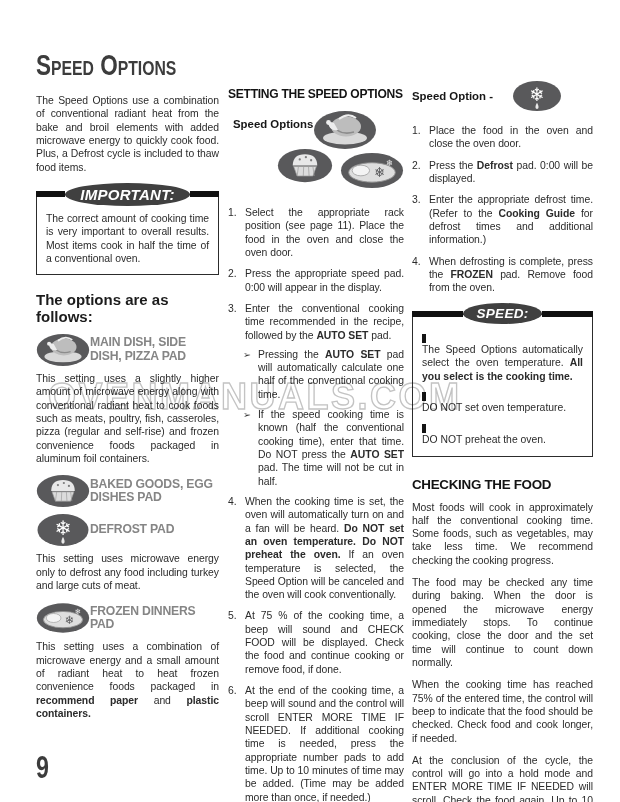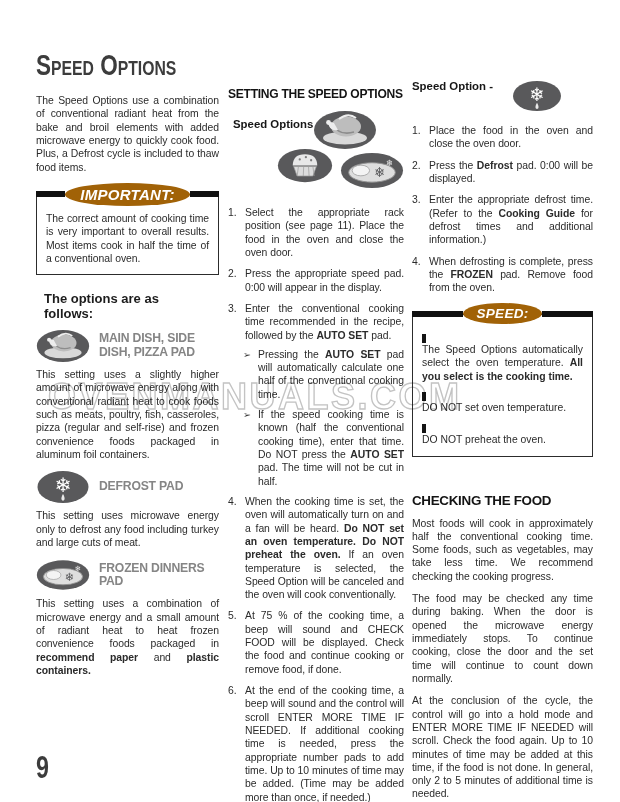--- a/index.html
+++ b/index.html
@@ -13,37 +13,37 @@
   .display-title{font-weight:bold;font-variant:small-caps;font-size:30px;color:#3c3c3c;
         transform:scaleX(0.75);transform-origin:left center;margin:0 0 12px;white-space:nowrap;}
   .page-number{position:absolute;left:36px;top:750px;font-size:31px;margin:0;}
 
   .body{font-size:10.4px;line-height:1.28;margin:0 0 9px;letter-spacing:-0.05px;}
   .jt{text-align:justify;}
 
   .callout-box{position:relative;border:1.6px solid #2c2c2c;padding:17px 9px 7px;margin:20px 0 16px;}
   .badge-row{position:absolute;top:-12px;left:-1px;right:-1px;display:flex;align-items:center;}
   .badge-bar{flex:1;height:6px;background:#101010;}
-  .badge-ellipse{background:#a16207;color:#ffffff;border-radius:50%;padding:3px 15px;
+  .badge-ellipse{background:#404040;color:#ffffff;border-radius:50%;padding:3px 15px;
         font-style:italic;font-weight:bold;font-size:15px;white-space:nowrap;letter-spacing:0.3px;}
   .badge-ellipse.small{font-size:13.5px;padding:3px 13px;}
 
-  .options-heading{font-size:13px;font-weight:bold;color:#1c1c1c;margin:0 8px 8px;}
-  .option-row{display:flex;align-items:center;gap:9px;margin:2px 0 5px;}
+  .options-heading{font-size:15px;font-weight:bold;color:#1c1c1c;margin:0 0 8px;}
+  .option-row{display:flex;align-items:center;margin:2px 0 5px;}
   .icon{flex:none;}
   .icon-lg{width:54px;height:34px;}
   .option-title{font-size:12.2px;font-weight:bold;color:#858585;line-height:1.12;letter-spacing:-0.2px;}
 
   .section-heading{font-size:13.4px;font-weight:bold;color:#141414;letter-spacing:-0.3px;margin:0 0 9px;white-space:nowrap;}
   .sh-condensed{transform:scaleX(0.9);transform-origin:left center;}
 
   .speed-label{font-size:11.4px;font-weight:bold;color:#161616;}
   .icon-cluster{position:relative;height:88px;margin:2px 0 8px;}
   .icon-cluster .ic{position:absolute;}
-  .speed-row{display:flex;gap:18px;margin:0 0 12px;}
+  .speed-row{display:flex;align-items:center;gap:18px;margin:0 0 12px;}
 
   .step{display:flex;margin:0 0 8px;}
   .step-num{width:17px;flex:none;font-size:10.4px;line-height:1.28;}
   .step-body{flex:1;font-size:10.4px;line-height:1.28;text-align:justify;letter-spacing:-0.05px;}
   .sub{display:flex;margin:0 0 7px;padding-left:15px;}
   .sub-bullet{width:15px;flex:none;font-size:9.5px;color:#3a3a3a;padding-top:1px;}
 
   .note{display:flex;margin:0 0 8px;flex-direction:column;}
   .note-bullet{width:12px;flex:none;padding-top:1.5px;}
   .note-bullet i{display:block;width:3.5px;height:9px;background:#141414;}
@@ -113,20 +113,26 @@
       <div class="option-row">
         <svg class="icon icon-lg">
             <use href="#icon-turkey"></use>
           </svg>
         <div class="option-title">MAIN DISH, SIDE DISH, PIZZA PAD</div>
       </div>
       <p class="body jt"><span>This setting uses a slightly higher amount of microwave energy along with conventional radiant heat to cook foods such as meats, poultry, fish, casseroles, pizza (regular and self-rise) and frozen convenience foods packaged in aluminum foil containers.</span></p>
     </div>
 
     <div class="option">
+      <div class="option-row">
+        <svg class="icon icon-lg">
+            <use href="#icon-muffin"></use>
+          </svg>
+        <div class="option-title">BAKED GOODS, EGG DISHES PAD</div>
+      </div>
     </div>
 
     <div class="option">
       <div class="option-row">
         <svg class="icon icon-lg">
             <use href="#icon-snowflake"></use>
           </svg>
         <div class="option-title">DEFROST PAD</div>
       </div>
       <p class="body jt"><span>This setting uses microwave energy only to defrost any food including turkey and large cuts of meat.</span></p>
@@ -238,20 +244,21 @@
         <div class="note-text"><span>DO NOT set oven temperature.</span></div>
       </div>
       <div class="note" style="margin-bottom:2px">
         <span class="note-bullet">
             <i></i>
           </span>
         <div class="note-text"><span>DO NOT preheat the oven.</span></div>
       </div>
     </div>
 
-    <h2 class="section-heading" style="margin-top:36px">CHECKING THE FOOD</h2>
+    <h2 class="section-heading" style="margin-top:20px">CHECKING THE FOOD</h2>
     <p class="body jt">Most foods will cook in approximately half the conventional cooking time. Some foods, such as vegetables, may take less time.  We recommend checking the cooking progress.</p>
     <p class="body jt">The food may be checked any time during baking.  When the door is opened the microwave energy immediately stops.  To continue cooking, close the door and the set time will continue to count down normally.</p>
+    <p class="body jt">When the cooking time has reached 75% of the entered time, the control will beep to indicate that the food should be checked. Check food and cook longer, if needed.</p>
     <p class="body jt">At the conclusion of the cycle, the control will go into a hold mode and ENTER MORE TIME IF NEEDED will scroll.  Check the food again.  Up to 10 minutes of time may be added at this time, if the food is not done. In general, only 2 to 5 minutes of additional time is needed.</p>
   </div>
 
   <div class="display-title page-number">9</div>
 </div>
 
 </body></html>

